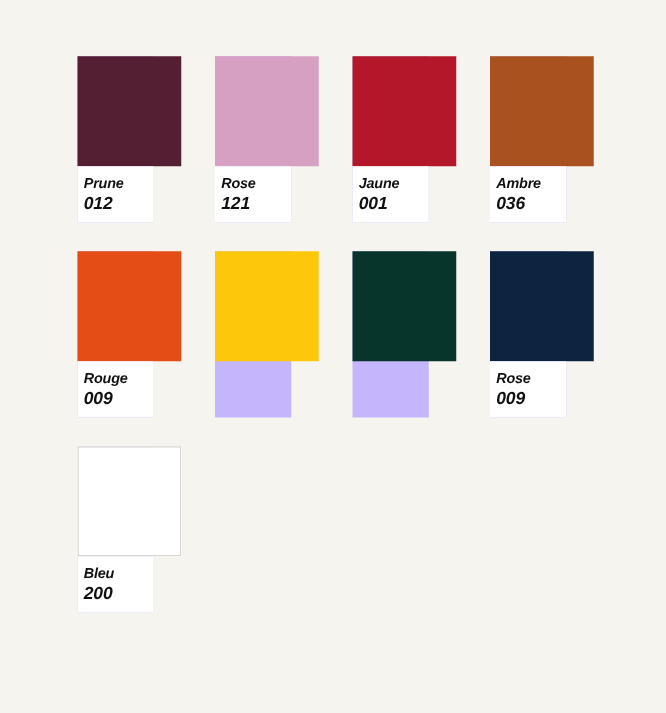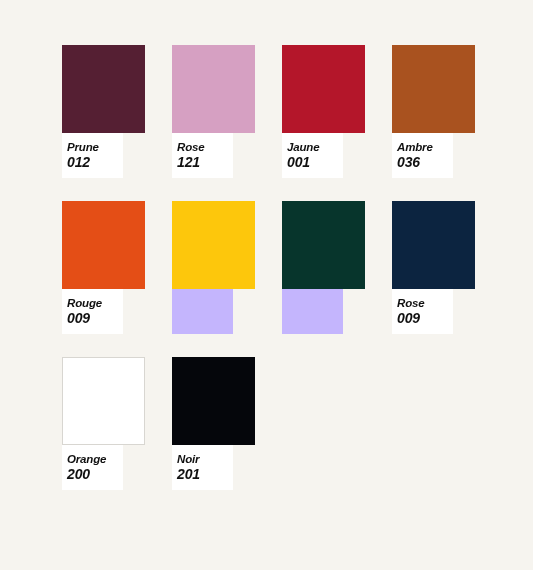--- a/index.html
+++ b/index.html
@@ -117,24 +117,17 @@
     <div class="swatch-card">
       <div class="swatch-color" style="background: rgb(12, 36, 64); --c: #0c2440;"></div>
       <div class="swatch-label">
         <div class="swatch-name">Rose</div>
         <div class="swatch-code">009</div>
       </div>
     </div>
     <div class="swatch-card">
       <div class="swatch-color bordered" style="background: rgb(255, 255, 255); --c: #ffffff;"></div>
       <div class="swatch-label">
-        <div class="swatch-name">Orange</div>
+        <div class="swatch-name">Bleu</div>
         <div class="swatch-code">200</div>
-      </div>
-    </div>
-    <div class="swatch-card">
-      <div class="swatch-color" style="background: rgb(5, 6, 11); --c: #05060b;"></div>
-      <div class="swatch-label">
-        <div class="swatch-name">Noir</div>
-        <div class="swatch-code">201</div>
       </div>
     </div>
   </main>
 
 </body></html>

